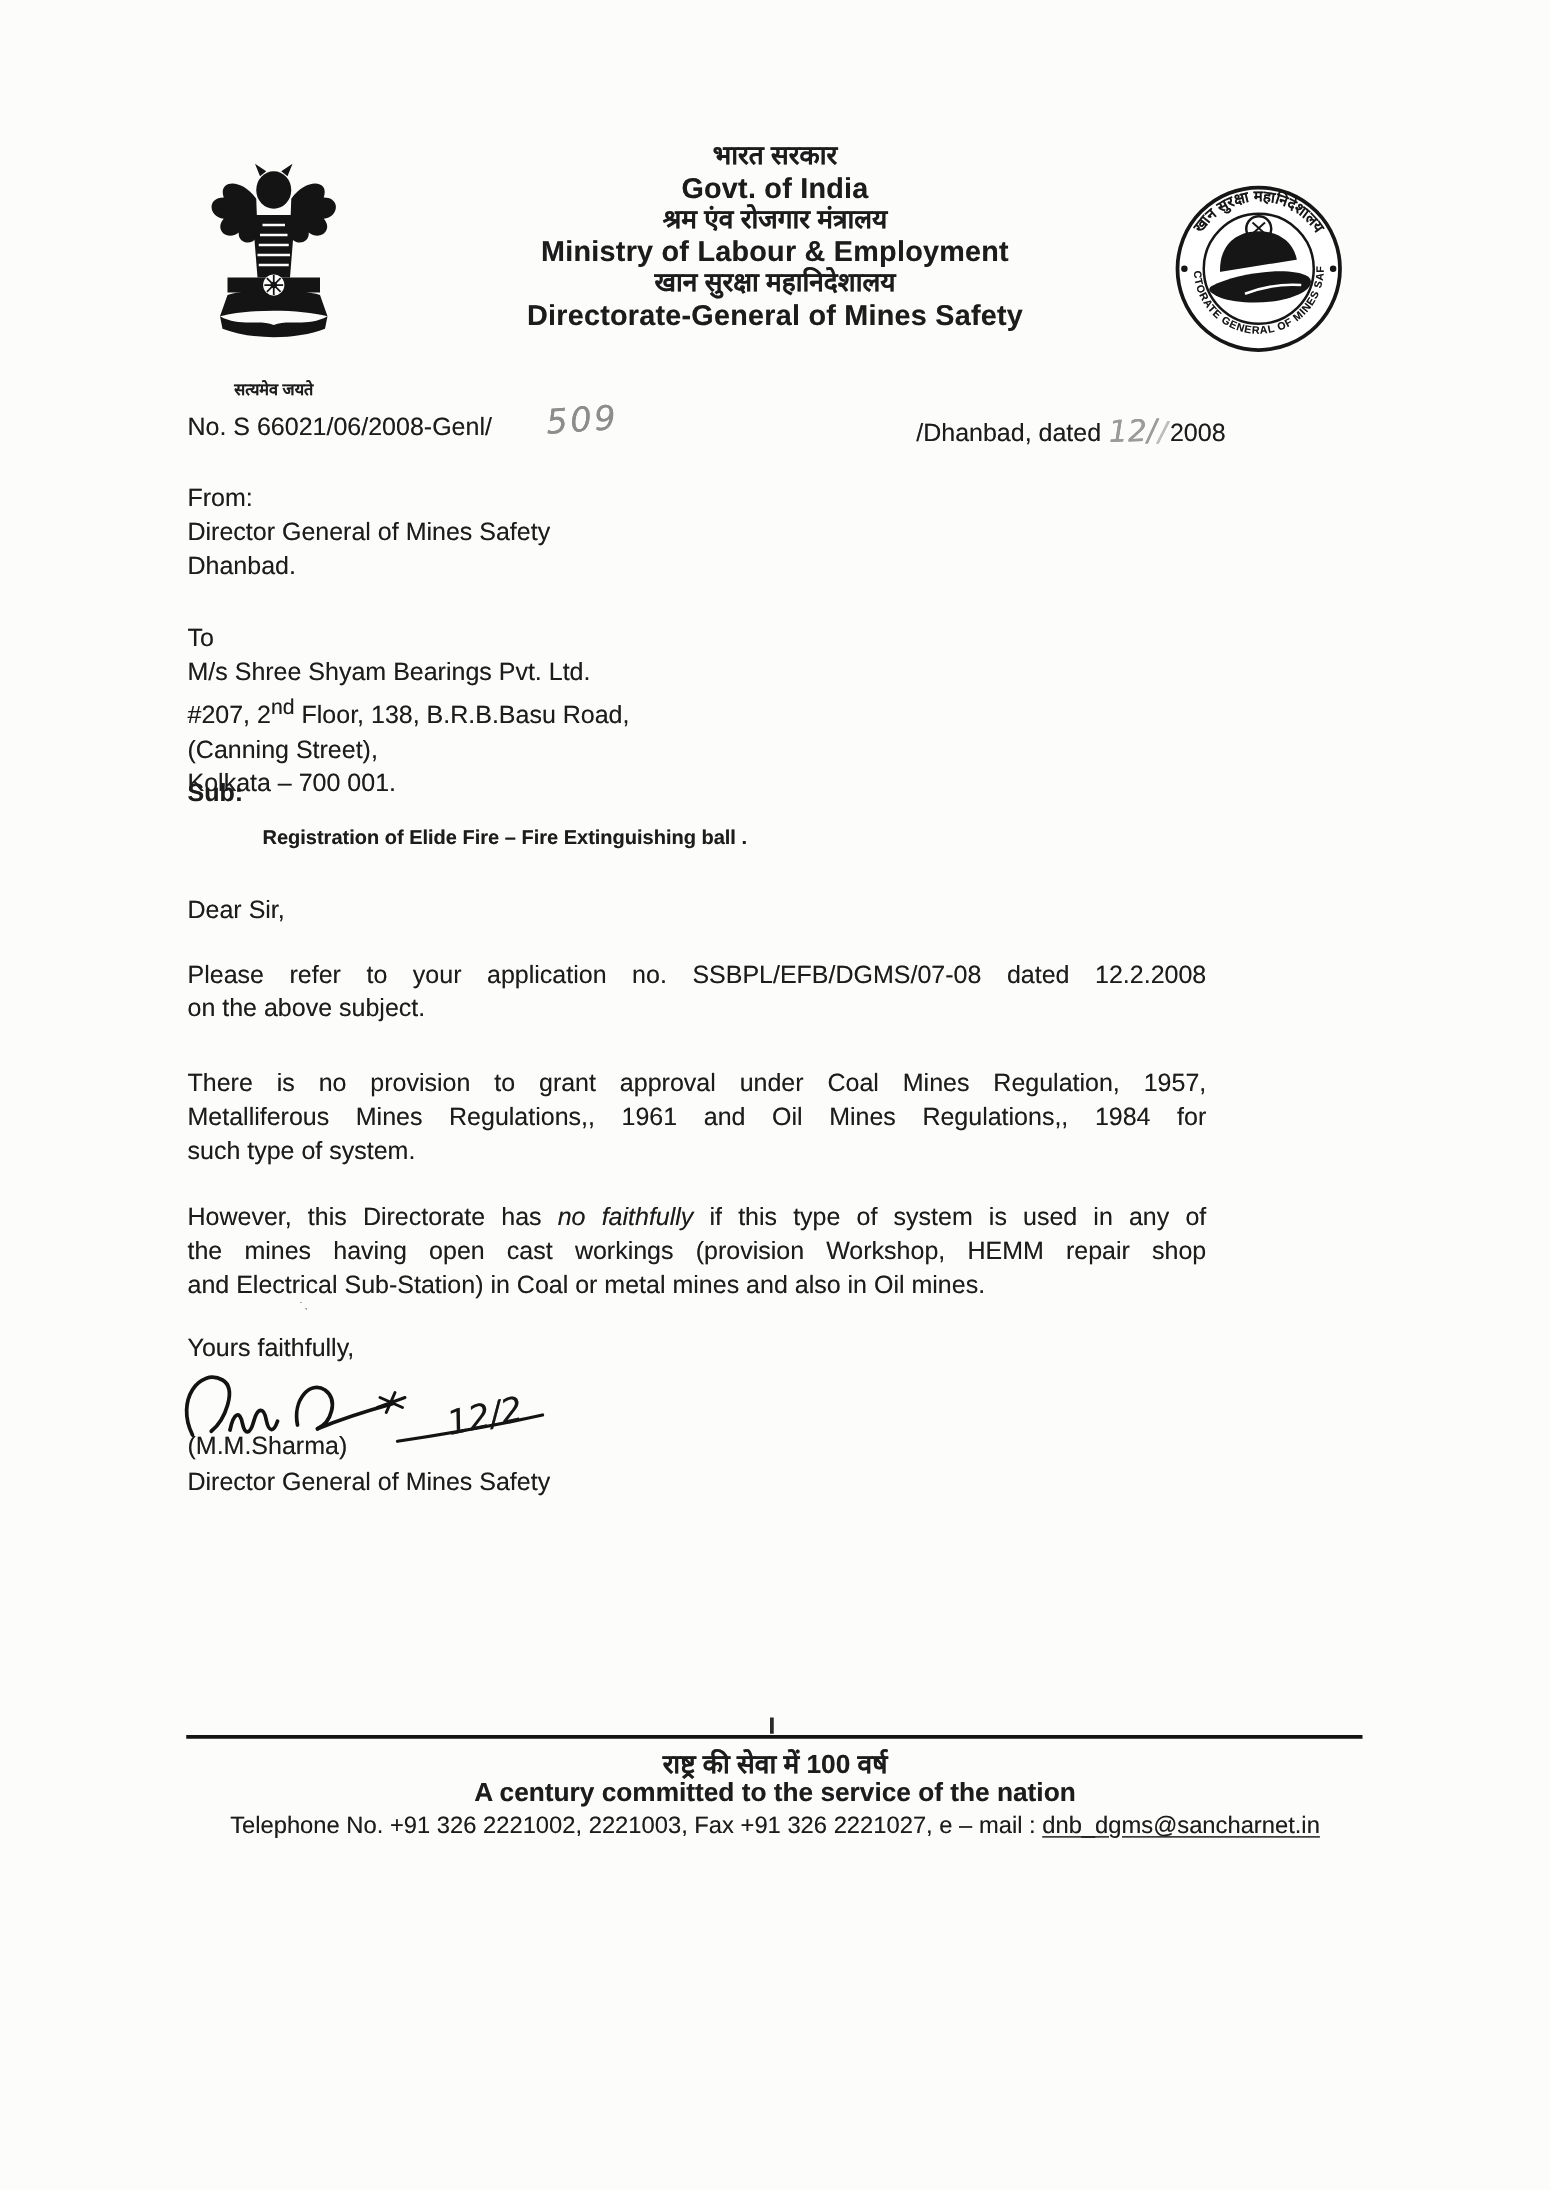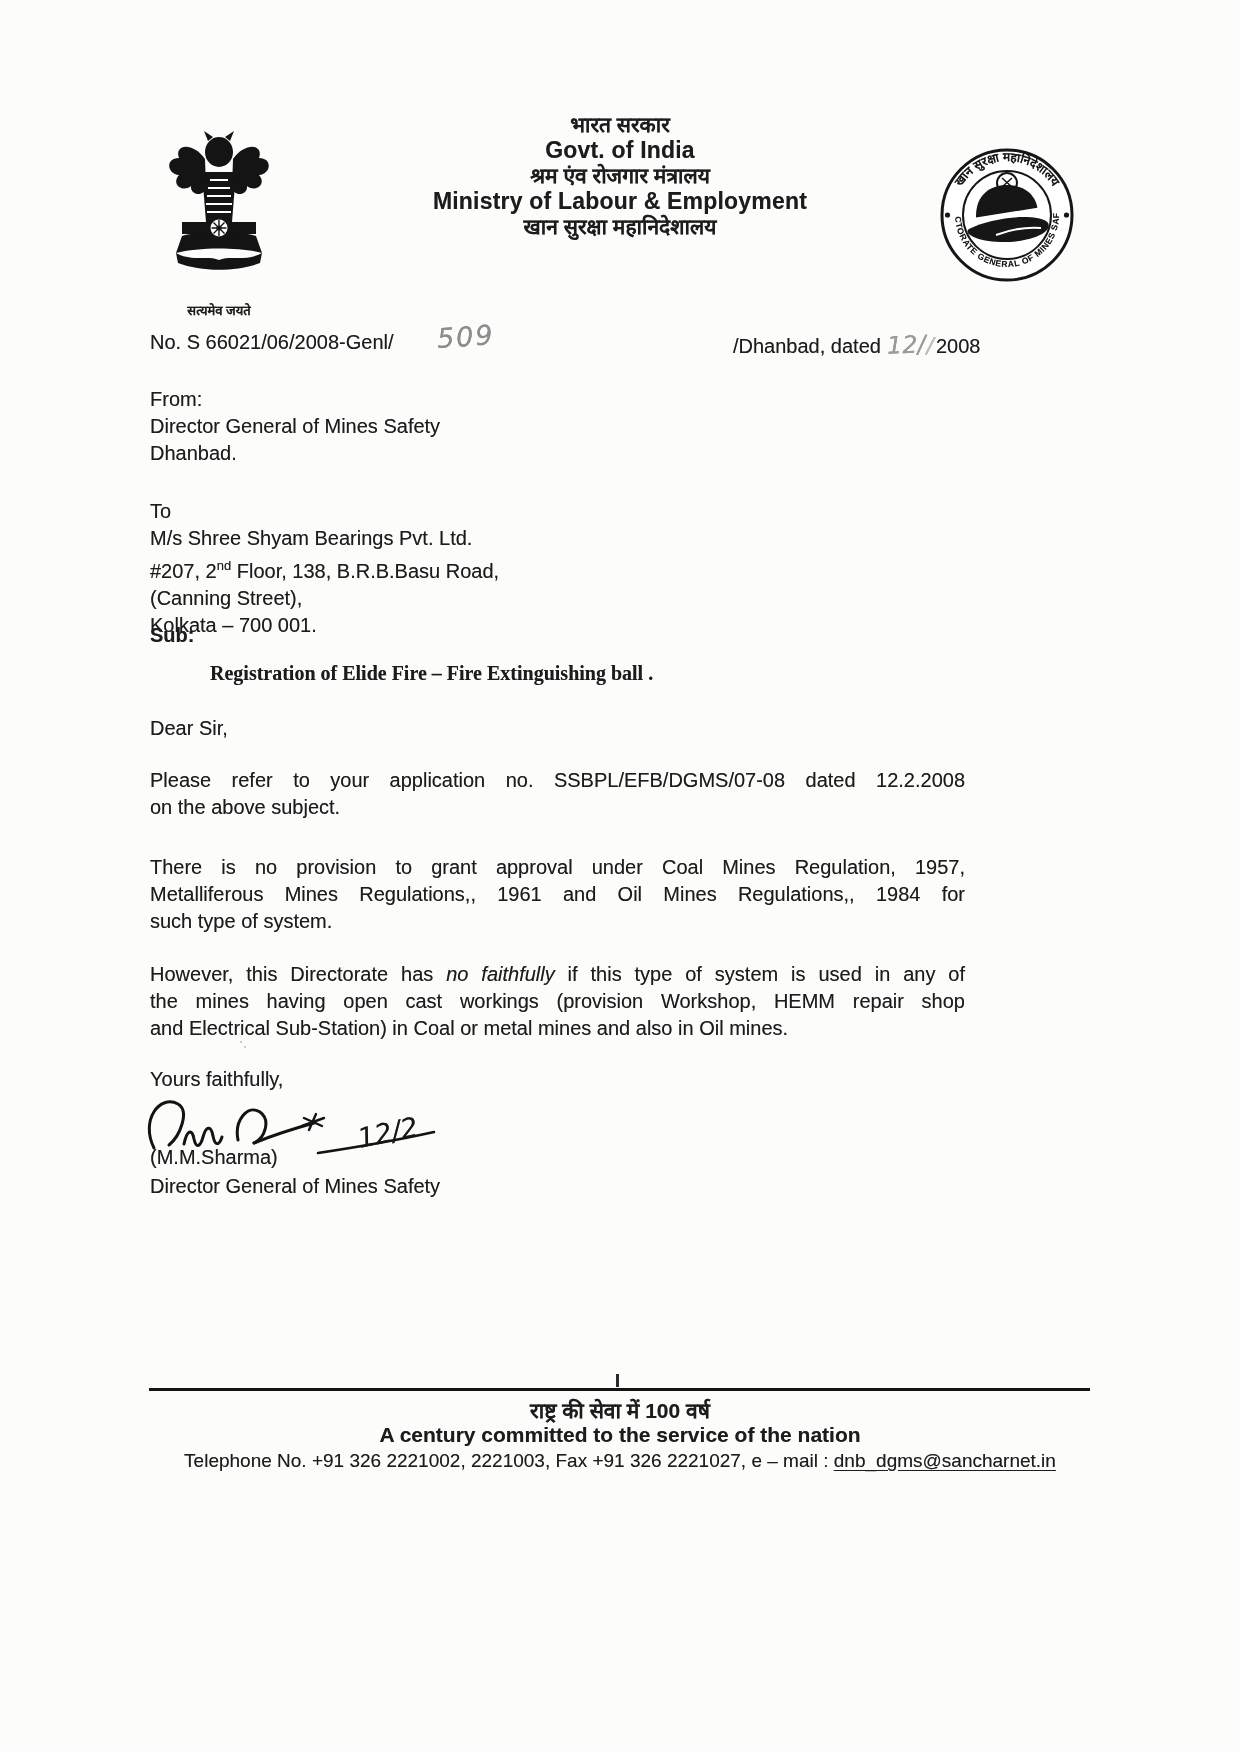--- a/index.html
+++ b/index.html
@@ -24,24 +24,24 @@
   .ref-left  { left:150px; top:331px; font-size:20px; }
   .hw        { font-family:"DejaVu Sans", sans-serif; font-style:italic; }
   .ref-hw    { left:437px; top:321px; font-size:27px; color:#8d8d8d; transform:rotate(-4deg); letter-spacing:2px; }
   .ref-right { left:733px; top:331px; font-size:20px; white-space:nowrap; }
   .ref-right .hw-date { font-size:24px; color:#9b9b9b; display:inline-block; transform:rotate(-2deg); margin:0 1px 0 6px; }
   .ref-right .hw-faint { font-size:22px; color:#c0c0c0; display:inline-block; margin-right:2px; }
 
   .blk { font-size:20px; line-height:27px; }
   .from-block { left:150px; top:386px; }
   .to-block   { left:150px; top:498px; }
-  sup.ord { font-size:13px;margin-top:47px; }
+  sup.ord { font-size:17px;margin-top:47px; }
 
   .sub-label { left:150px; top:624px; font-size:20px; font-weight:bold; }
-  .sub-text  { left:210px; top:662px; font-size:20px; font-weight:bold;font-family:Liberation Serif, serif; }
+  .sub-text  { left:210px; top:662px; font-size:16px; font-weight:bold; }
   .salutation{ left:150px; top:717px; font-size:20px; }
 
   .para { left:150px; width:815px; font-size:20px; line-height:27px; }
   .p1 { top:767px; } .p2 { top:854px; } .p3 { top:961px; }
   .jl { text-align:justify; text-align-last:justify; }
   .ll { text-align:left;   text-align-last:left; }
   .ital { font-style:italic; }
 
   .closing { left:150px; top:1068px; font-size:20px; }
   .sig-svg { left:138px; top:1090px; }
@@ -86,20 +86,21 @@
     </svg>
     <div style="text-align:center; font-size:13px; margin-top:15px; font-weight:bold;">सत्यमेव जयते</div>
   </div>
 
   <div class="abs header-center">
     <div class="h-hi">भारत सरकार</div>
     <div class="h-en">Govt. of India</div>
     <div class="h-hi">श्रम एंव रोजगार मंत्रालय</div>
     <div class="h-en">Ministry of Labour &amp; Employment</div>
     <div class="h-hi">खान सुरक्षा महानिदेशालय</div>
+    <div class="h-en">Directorate-General of Mines Safety</div>
   </div>
 
   <svg class="abs" style="left:938px; top:146px;" width="138" height="138" viewBox="0 0 138 138">
     <defs>
       <path id="sealTop" d="M 15,69 A 54,54 0 0 1 123,69"></path>
       <path id="sealBot" d="M 17,69 A 52,52 0 0 0 121,69"></path>
     </defs>
     <circle cx="69" cy="69" r="65" fill="#ffffff" stroke="#161616" stroke-width="3"></circle>
     <circle cx="69" cy="69" r="44" fill="#ffffff" stroke="#161616" stroke-width="2"></circle>
     <circle cx="9.5" cy="69" r="2.6" fill="#161616"></circle>

